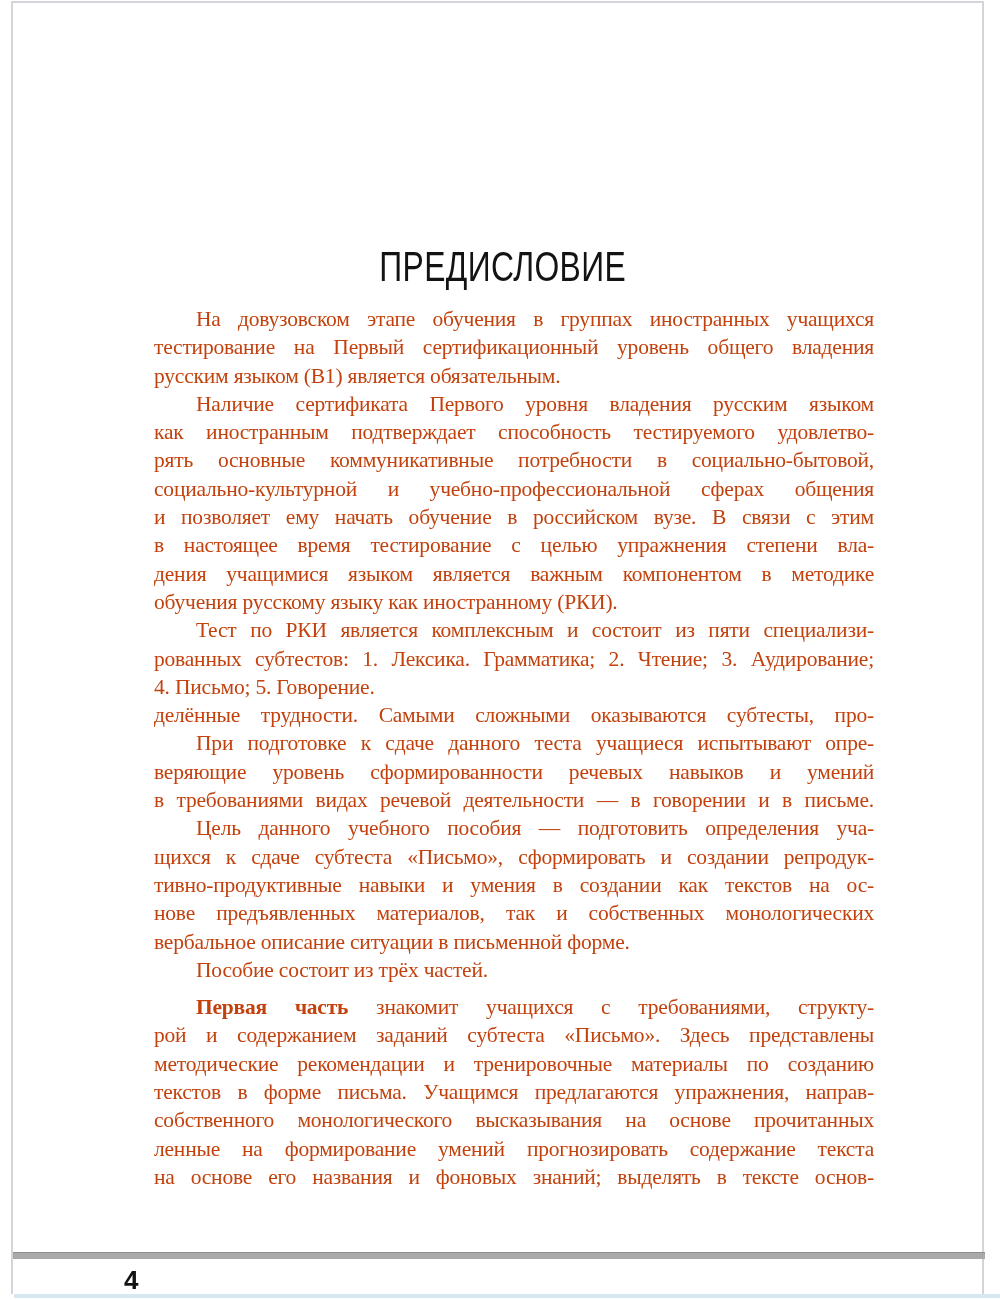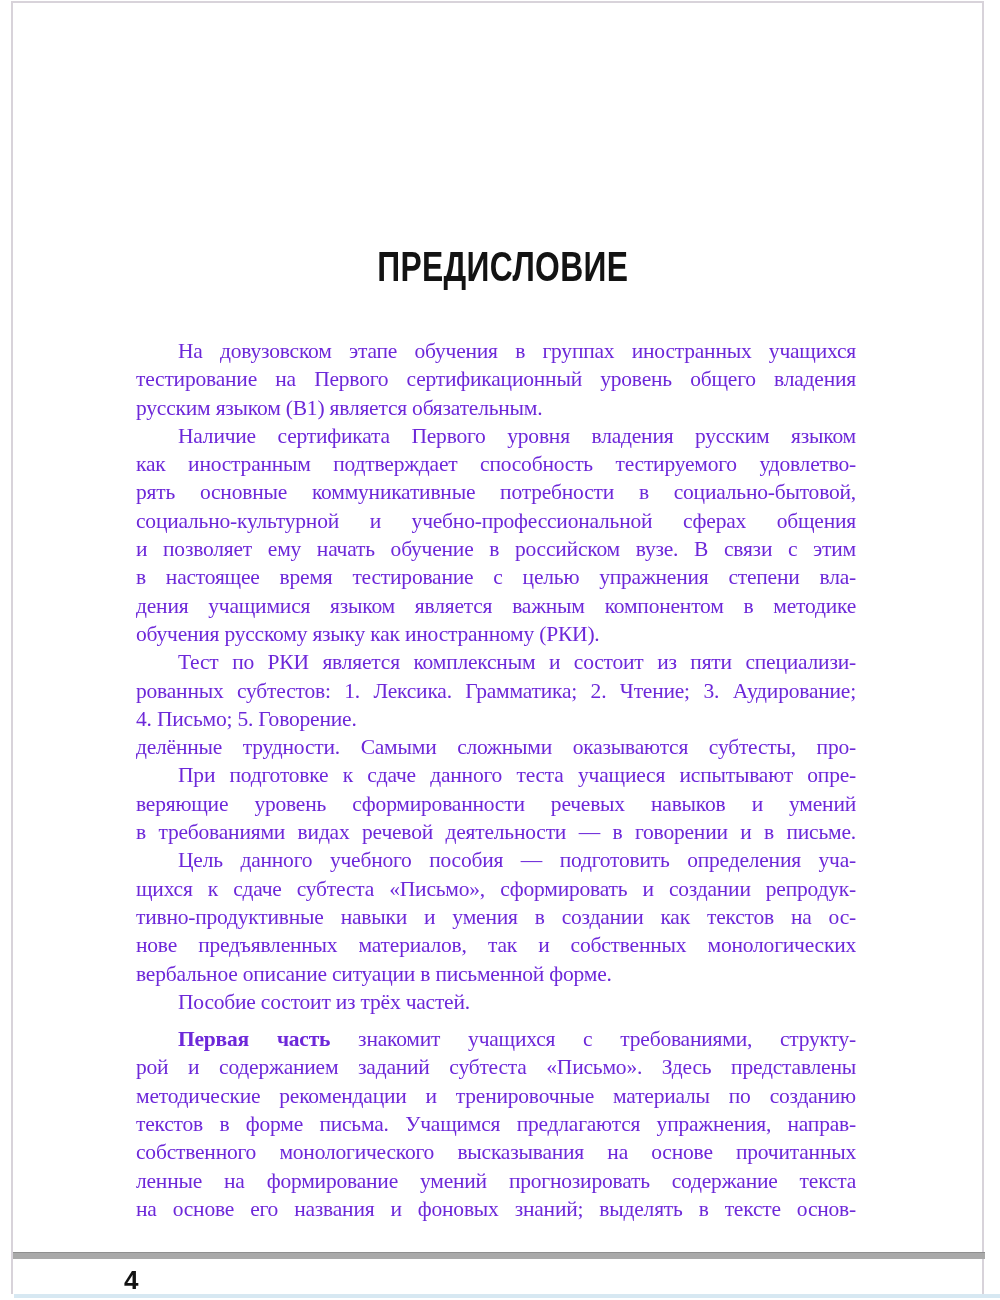--- a/index.html
+++ b/index.html
@@ -26,41 +26,40 @@
     top: 1294px; height: 4px;
     background: #d7e8f2;
   }
   .page-title {
     position: absolute;
     left: 143px; width: 720px;
     top: 245px;
     margin: 0;
     text-align: center;
     font-family: "Liberation Sans", sans-serif;
-    font-weight: 700;
+    font-weight: 400;
     font-size: 43px;
     line-height: 43px;
     color: #131313;
   }
   .title-inner {
     display: inline-block;
     transform: scaleX(0.74);
     transform-origin: 50% 50%;
     letter-spacing: 0.5px;
     white-space: nowrap;
   }
   .text-block {
     position: absolute;
-    left: 136px; width: 720px;
+    left: 154px; width: 720px;
     top: 305px;
     font-size: 21.5px;
     line-height: 28.3px;
     letter-spacing: -0.2px;
-    color: #6d28d9;
-    margin-top: 32px;
+    color: #c2410c;
   }
   .para { margin: 0; }
   .para.space-before { margin-top: 9px; }
   .line {
     text-align: justify;
     text-align-last: justify;
     -moz-text-align-last: justify;
     white-space: nowrap;
   }
   .line.no-j { text-align-last: left; -moz-text-align-last: left; }
@@ -87,21 +86,21 @@
 </head>
 <body>
 
 <div class="page-frame"></div>
 
 <h1 class="page-title"><span class="title-inner">ПРЕДИСЛОВИЕ</span></h1>
 
 <div class="text-block" id="paragraphs">
     <div class="para">
       <div class="line first">На довузовском этапе обучения в группах иностранных учащихся</div>
-      <div class="line">тестирование на Первого сертификационный уровень общего владения</div>
+      <div class="line">тестирование на Первый сертификационный уровень общего владения</div>
       <div class="line no-j">русским языком (В1) является обязательным.</div>
     </div>
     <div class="para">
       <div class="line first">Наличие сертификата Первого уровня владения русским языком</div>
       <div class="line">как иностранным подтверждает способность тестируемого удовлетво-</div>
       <div class="line">рять основные коммуникативные потребности в социально-бытовой,</div>
       <div class="line">социально-культурной и учебно-профессиональной сферах общения</div>
       <div class="line">и позволяет ему начать обучение в российском вузе. В связи с этим</div>
       <div class="line">в настоящее время тестирование с целью упражнения степени вла-</div>
       <div class="line">дения учащимися языком является важным компонентом в методике</div>

